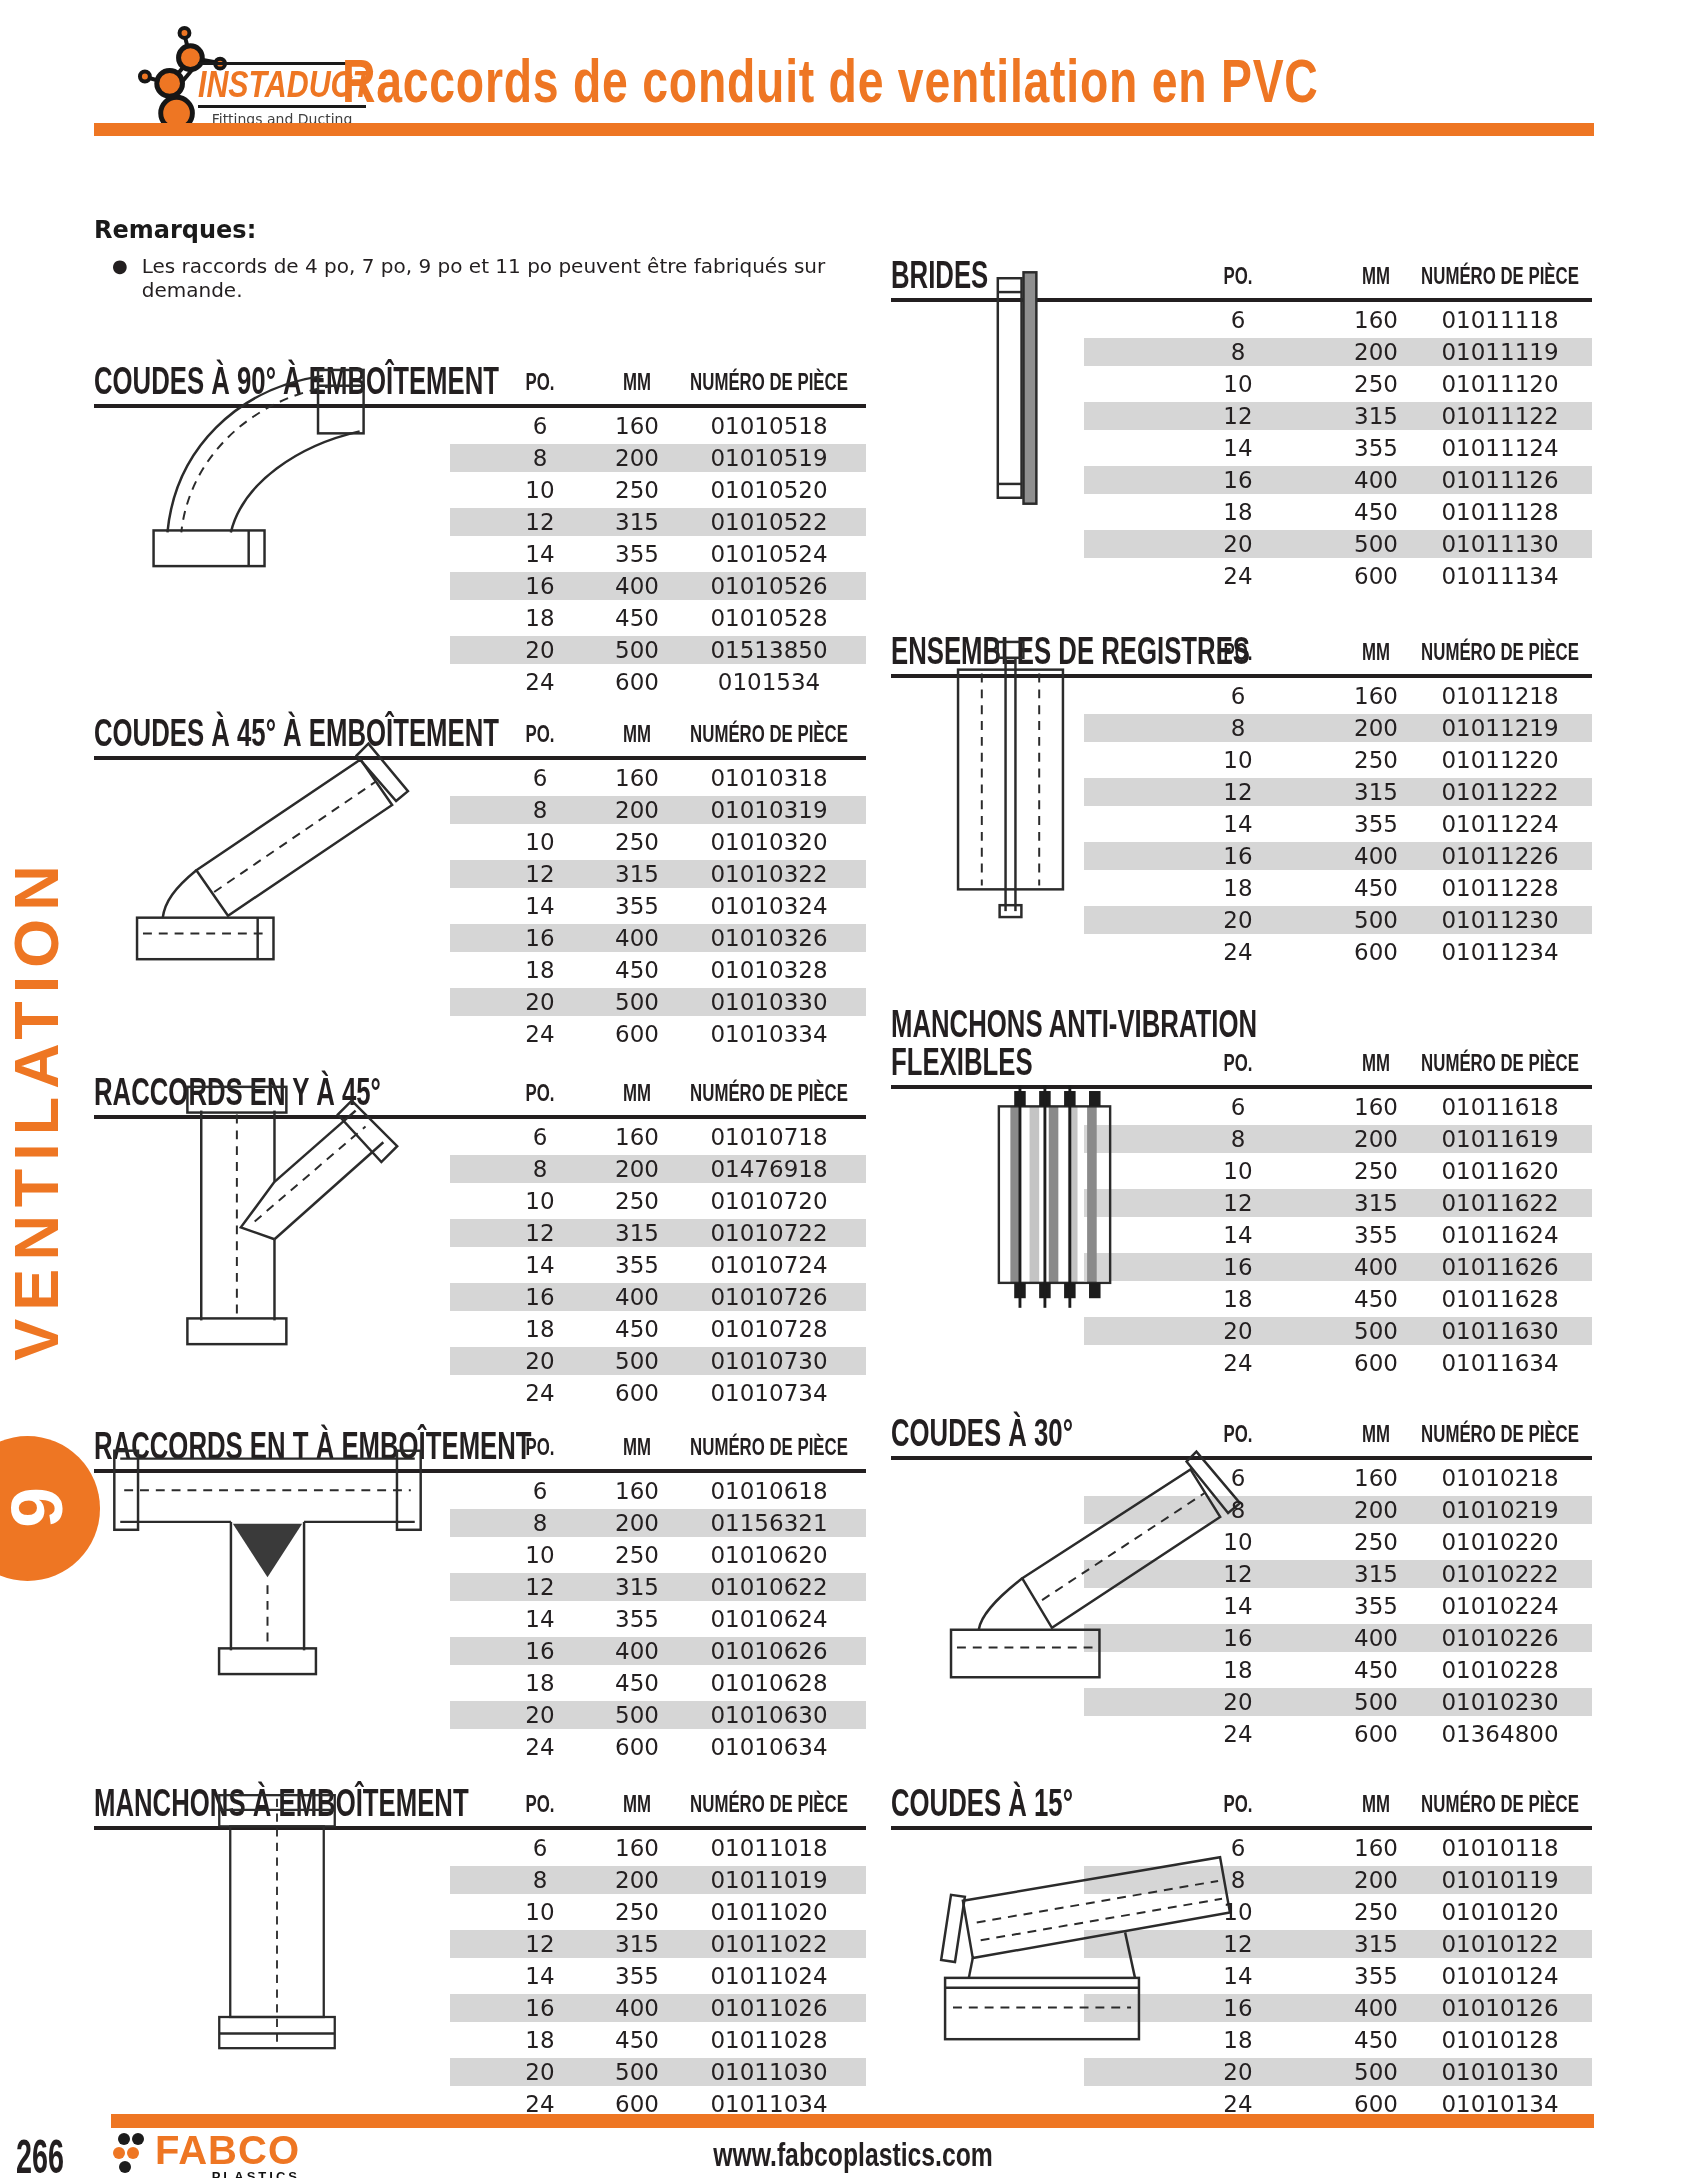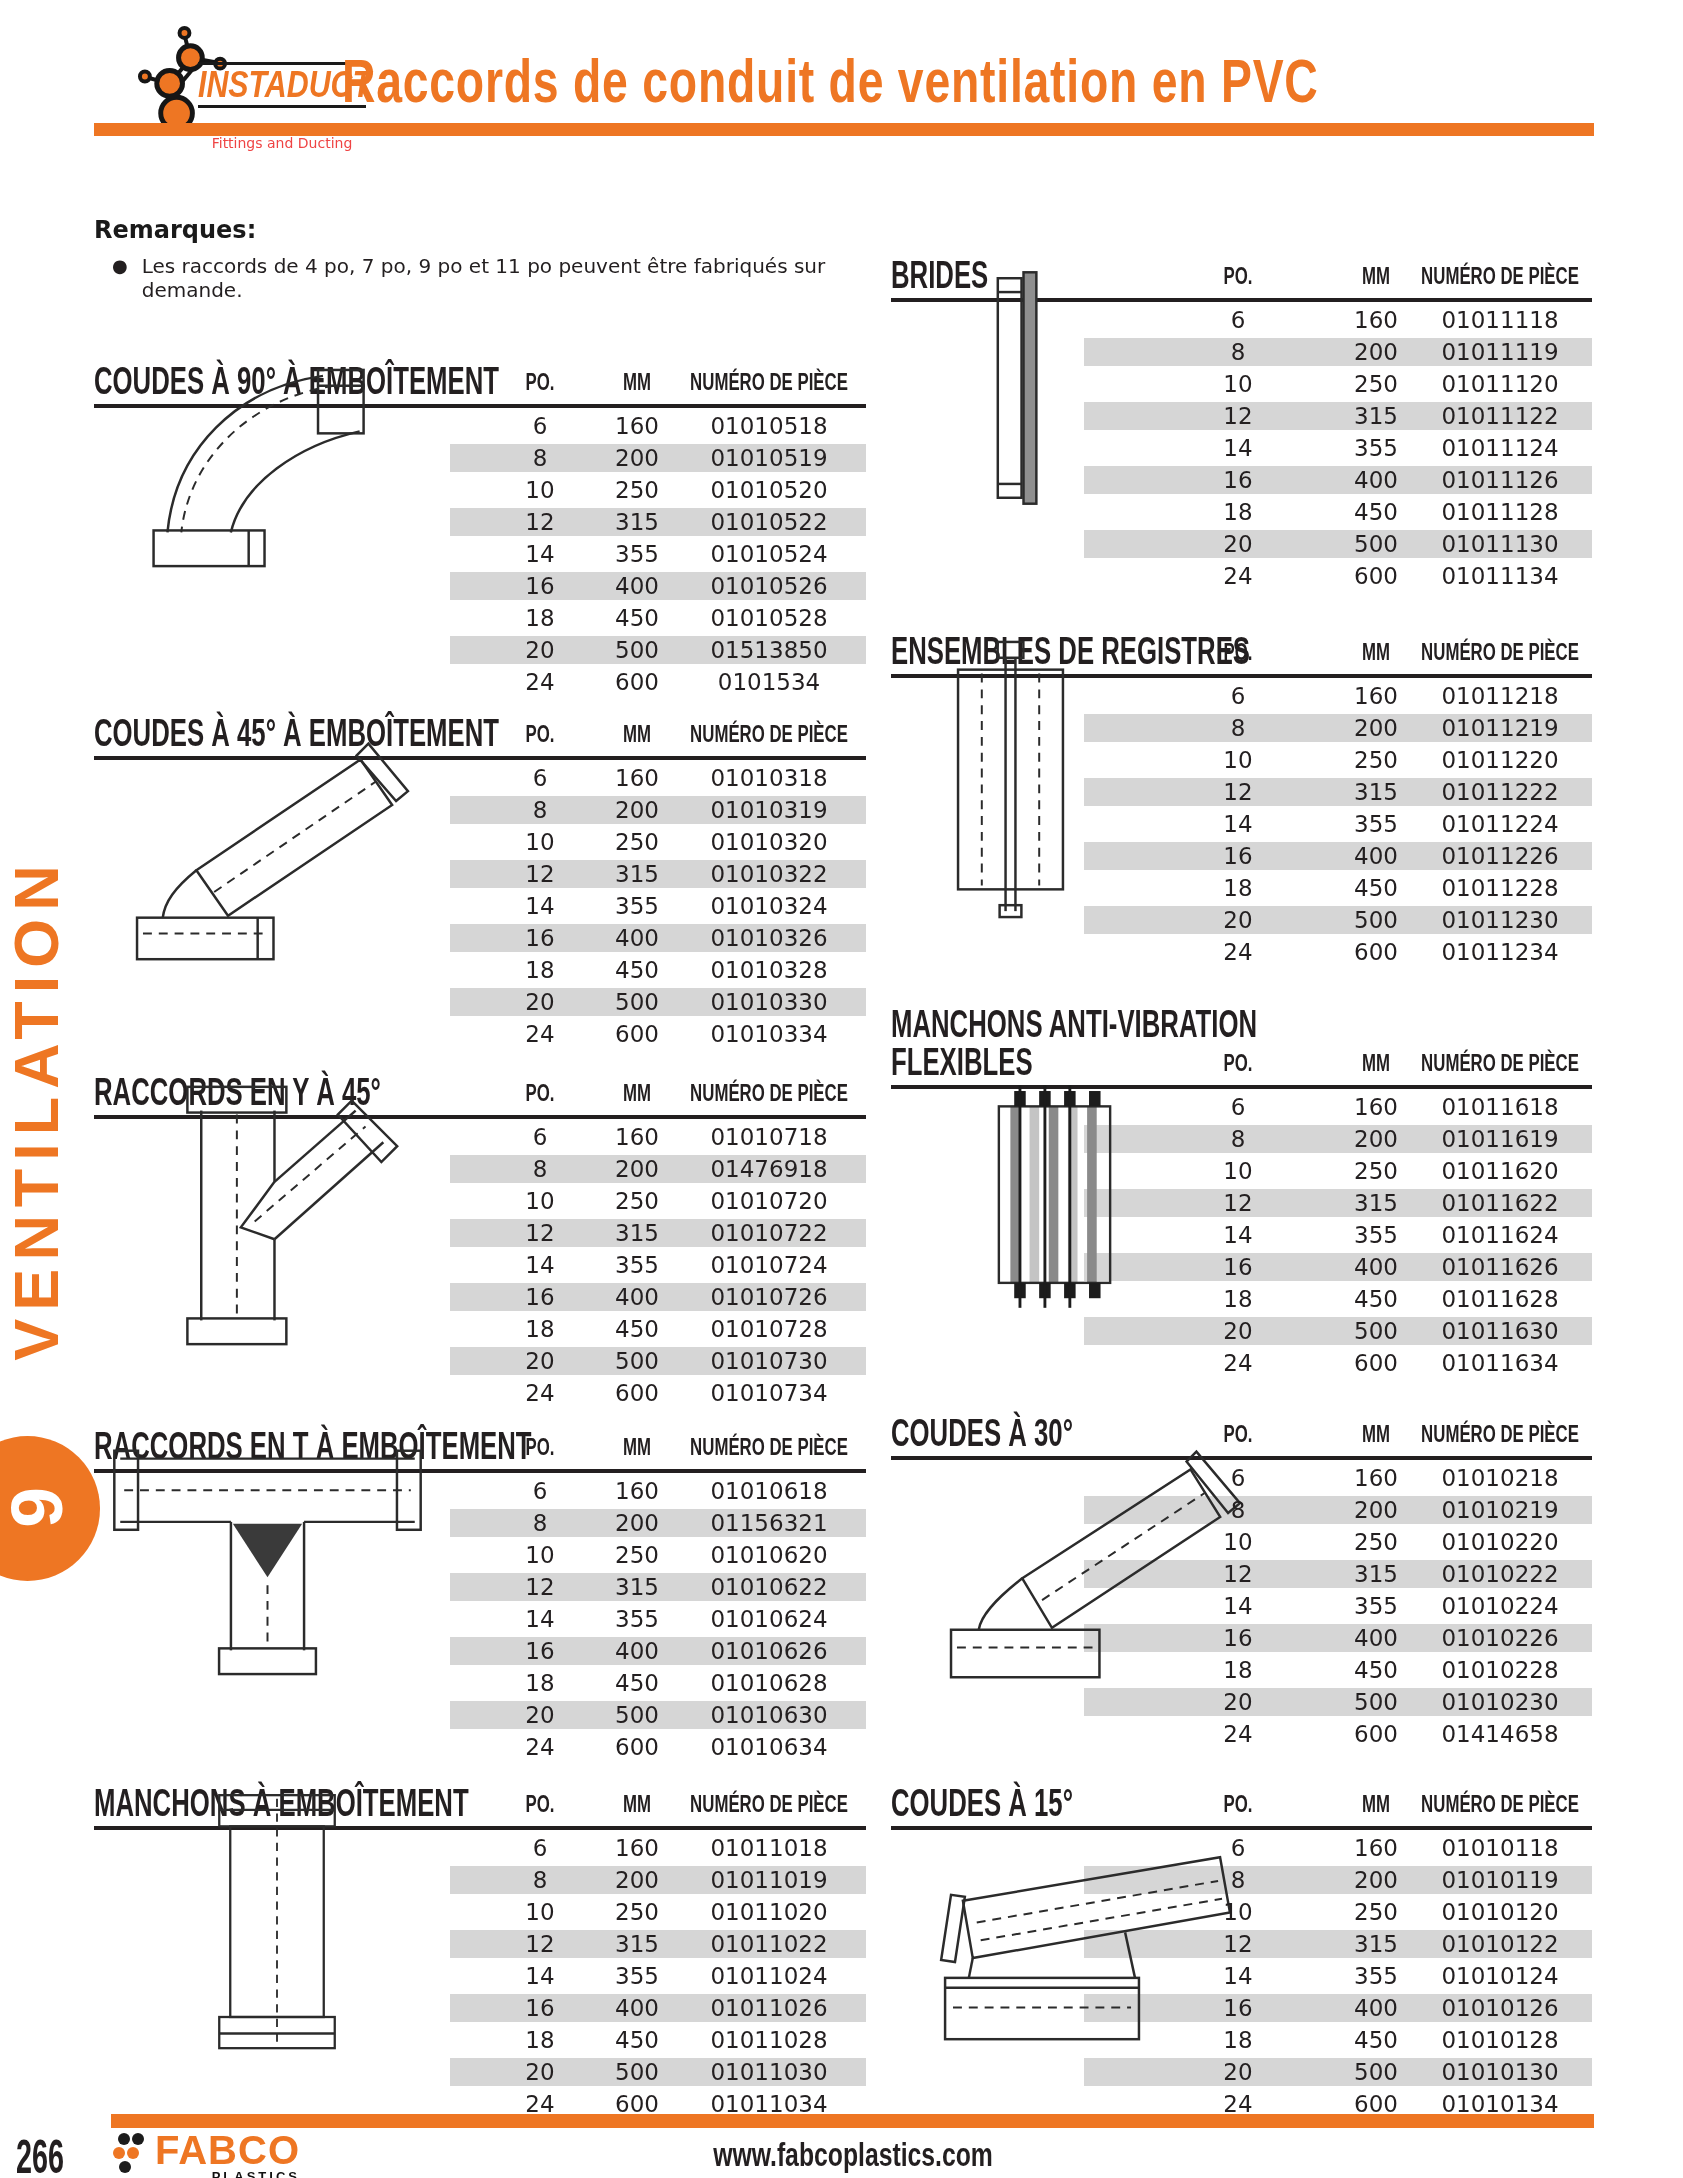--- a/index.html
+++ b/index.html
@@ -8,22 +8,22 @@
   .page{position:absolute;inset:0;background:#fff;}
 
   
   .logo{position:absolute;left:107px;top:22px;width:248px;height:111px;}
   .logo-mol{position:absolute;left:28px;top:0;}
   .logo-txt{position:absolute;left:91px;top:40px;width:168px;}
   .logo-line{height:3px;background:#1a1a1a;}
   .logo-name{display:block;font-family:"Liberation Sans",sans-serif;font-style:italic;
              font-weight:700;font-size:37px;line-height:40px;color:#ee7623;
              transform:scaleX(.82);transform-origin:left center;white-space:nowrap;}
-  .logo-tag{font-size:14px;color:#ef4444;text-align:center;padding-top:3px;
-            font-family:"DejaVu Sans",sans-serif;margin-top:24px;}
+  .logo-tag{font-size:14px;color:#404040;text-align:center;padding-top:3px;
+            font-family:"DejaVu Sans",sans-serif;}
   .main-title{position:absolute;left:342px;top:51px;margin:0;
               font-family:"Liberation Sans",sans-serif;font-weight:700;font-size:61px;
               color:#ee7623;white-space:nowrap;letter-spacing:1px;
               transform:scaleX(.76);transform-origin:left top;line-height:1;}
   .head-rule{position:absolute;left:94px;top:123px;width:1500px;height:13px;background:#ee7623;}
 
   
   .notes{position:absolute;left:94px;top:216px;width:752px;}
   .notes h3{margin:0;font-size:24px;font-weight:700;color:#1a1a1a;}
   .note-li{margin-top:10px;font-size:20px;display:flex;gap:14px;padding-left:18px;}
@@ -735,21 +735,21 @@
           <span class="cell c2">01010228</span>
         </div>
         <div class="trow alt">
           <span class="cell c0">20</span>
           <span class="cell c1">500</span>
           <span class="cell c2">01010230</span>
         </div>
         <div class="trow">
           <span class="cell c0">24</span>
           <span class="cell c1">600</span>
-          <span class="cell c2">01414658</span>
+          <span class="cell c2">01364800</span>
         </div>
       </div>
     <svg class="illus" style="left:40px;top:57px" width="327" height="283" viewBox="0 0 330 286">
       <polygon class="sk" points="92,162 262,52 292,100 122,212"></polygon>
       <polygon class="sk" points="258,44 300,96 312,86 268,34"></polygon>
       <path class="sk" d="M92,162 C64,184 50,200 48,214"></path>
       <line class="skd" x1="112" y1="184" x2="276" y2="76"></line>
       <rect class="sk" x="20" y="214" width="150" height="48"></rect>
       <line class="skd" x1="26" y1="232" x2="164" y2="232"></line>
     </svg>

